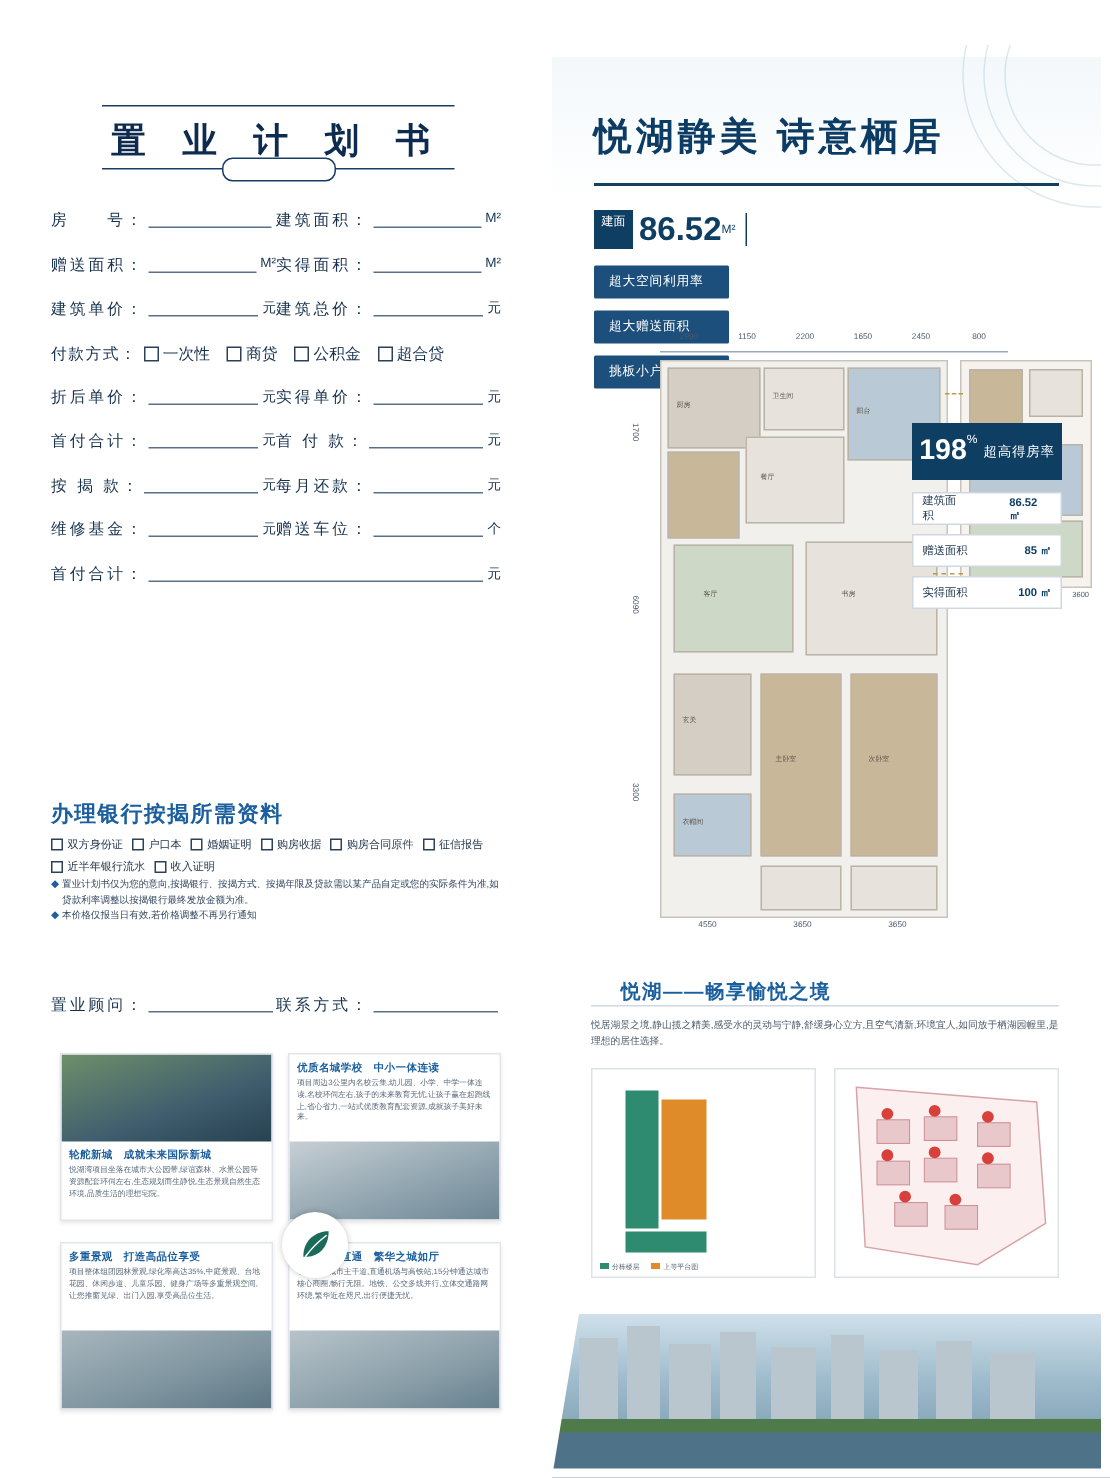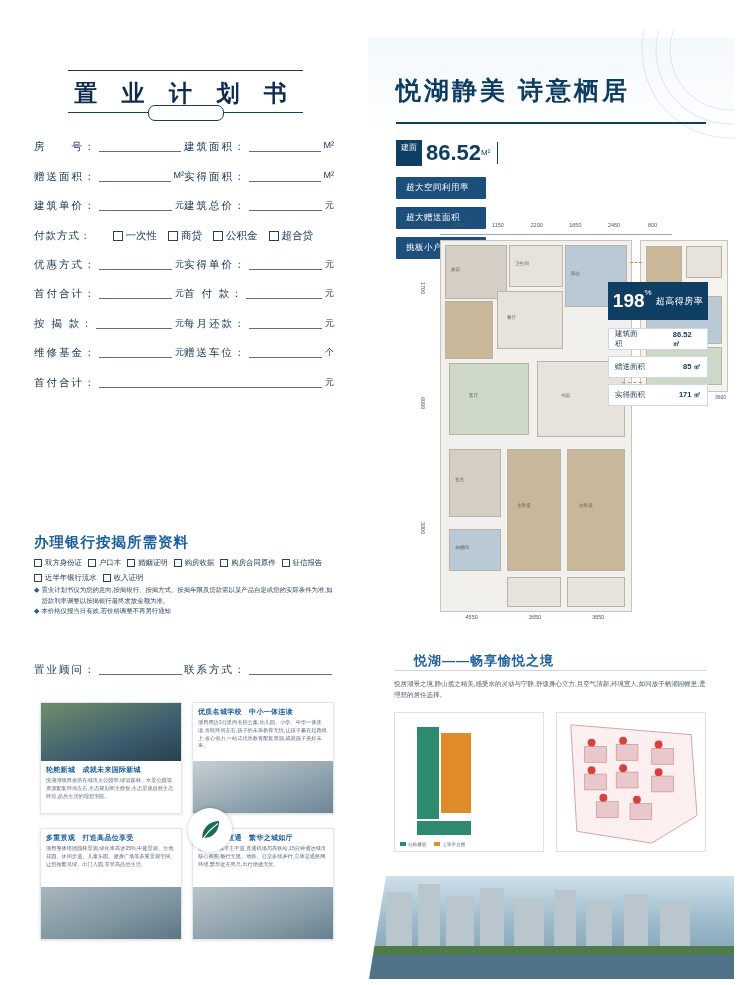--- a/index.html
+++ b/index.html
@@ -30,21 +30,21 @@
   .form{position:absolute;left:34px;top:140px;width:300px;font-size:10.5px;color:#17324f;}
   .frow{display:flex;width:300px;margin-bottom:15.5px;align-items:flex-end;}
   .fcell{display:flex;}
   .fcell.half{width:150px;}
   .fcell.full{width:300px;}
   .flabel{white-space:nowrap;letter-spacing:2px;font-size:10.5px;color:#17324f;}
   .fline{flex:1;border-bottom:1px solid #5b6f86;height:11px;margin:0 2px;}
   .funit{font-size:9px;color:#17324f;padding-left:1px;white-space:nowrap;}
 
   .pay-row{display:flex;width:300px;margin-bottom:15px;align-items:center;font-size:10.5px;}
-  .pay-label{letter-spacing:1px;white-space:nowrap;margin-right:21px;}
+  .pay-label{letter-spacing:1px;white-space:nowrap;margin-right:4px;}
   .cbx{display:inline-flex;align-items:center;margin-right:11px;white-space:nowrap;}
   .box{width:8px;height:8px;border:1px solid #2c4158;display:inline-block;margin-right:3px;}
 
   .sec2-title{
     position:absolute;left:34px;top:533px;font-size:14.5px;font-weight:bold;
     color:#1b5f9e;letter-spacing:1px;
   }
   .docs{position:absolute;left:34px;top:558px;width:302px;display:flex;flex-wrap:wrap;font-size:7.4px;color:#24384f;}
   .docs .cbx{margin-right:6px;margin-bottom:5px;}
   .docs .box{width:6px;height:6px;}
@@ -241,21 +241,21 @@
           <span>公积金</span>
         </span>
         <span class="cbx">
           <span class="box"></span>
           <span>超合贷</span>
         </span>
       </div>
 
       <div class="frow">
         <div class="fcell half">
-          <span class="flabel">优惠方式：</span>
+          <span class="flabel">折后单价：</span>
           <span class="fline"></span>
           <span class="funit">元</span>
         </div>
         <div class="fcell half">
           <span class="flabel">实得单价：</span>
           <span class="fline"></span>
           <span class="funit">元</span>
         </div>
       </div>
 
@@ -500,21 +500,21 @@
       <div class="spec">
         <span>建筑面积</span>
         <b>86.52 ㎡</b>
       </div>
       <div class="spec">
         <span>赠送面积</span>
         <b>85 ㎡</b>
       </div>
       <div class="spec">
         <span>实得面积</span>
-        <b>171 ㎡</b>
+        <b>100 ㎡</b>
       </div>
     </div>
 
     <div class="sec-title2">悦湖——畅享愉悦之境</div>
     <div class="sec-rule2"></div>
     <div class="sec-body2">悦居湖景之境,静山揽之精美,感受水的灵动与宁静,舒缓身心立方,且空气清新,环境宜人,如同放于栖湖园幄里,是理想的居住选择。</div>
 
     <div class="minimaps">
       <div class="minimap">
         <div style="position:absolute;left:22px;top:14px;width:22px;height:92px;background:#2e8b6f;"></div>

